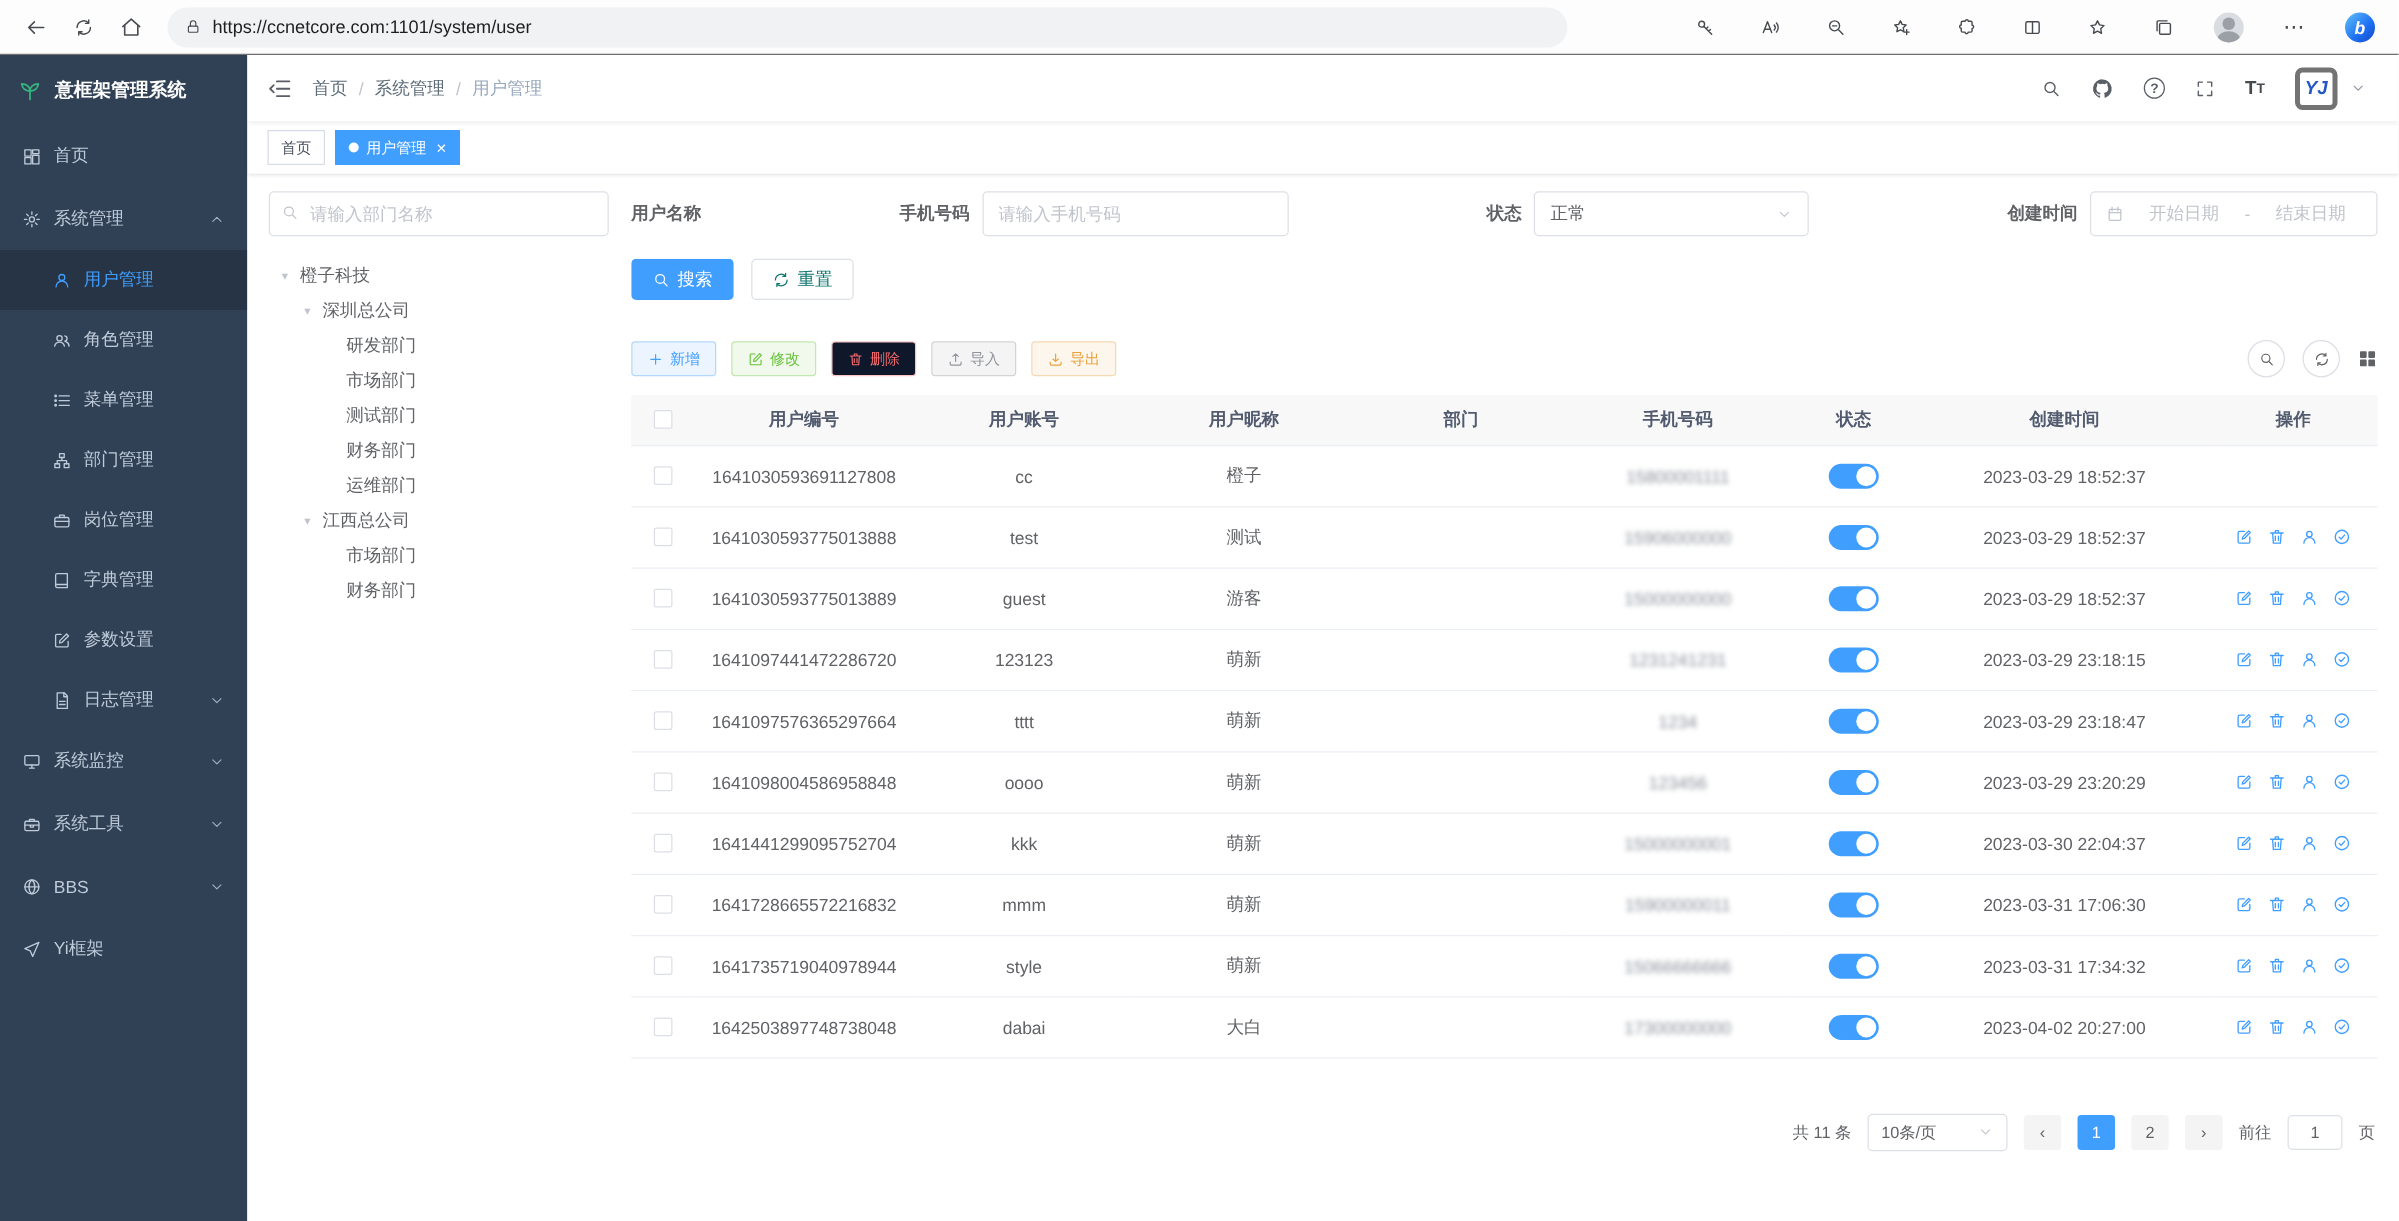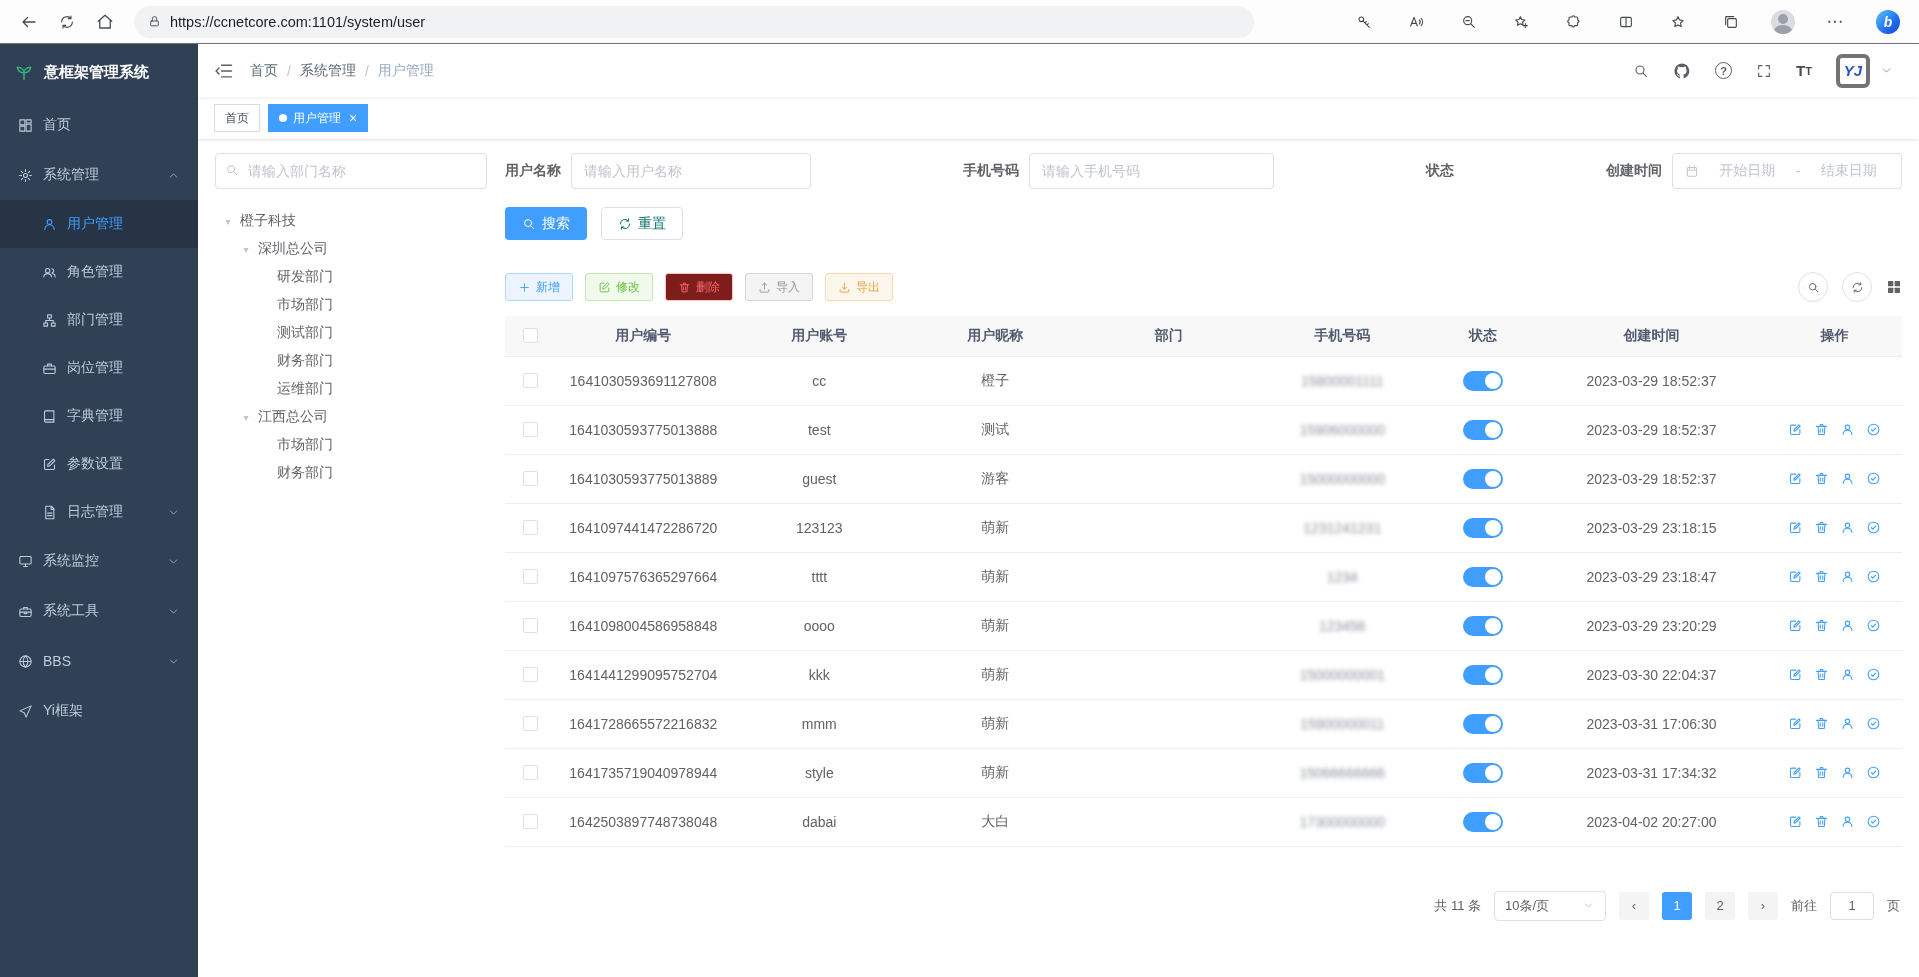--- a/index.html
+++ b/index.html
@@ -98,21 +98,21 @@
   .btn { height:33px; display:inline-flex; align-items:center; gap:6px; padding:0 16px; border-radius:4px;
     font-size:14px; cursor:pointer; border:1px solid transparent; white-space:nowrap; }
   .btn-primary { background:#409eff; color:#fff; }
   .btn-default { background:#fff; border-color:#dcdfe6; color:#0f766e; }
 
   .toolbar-row { margin-top:32px; display:flex; align-items:center; gap:12px; }
   .btn-sm { height:28px; display:inline-flex; align-items:center; gap:5px; padding:0 12px; border-radius:3px;
     font-size:12px; cursor:pointer; border:1px solid; white-space:nowrap; }
   .btn-add    { background:#ecf5ff; border-color:#b3d8ff; color:#409eff; }
   .btn-edit   { background:#f0f9eb; border-color:#c2e7b0; color:#67c23a; }
-  .btn-del    { background:#7f1d1d; border-color:#fbc4c4; color:#f56c6c; }
+  .btn-del    { background:#0f172a; border-color:#fbc4c4; color:#f56c6c; }
   .btn-import { background:#f4f4f5; border-color:#d3d4d6; color:#909399; }
   .btn-export { background:#fdf6ec; border-color:#f5dab1; color:#e6a23c; }
   .tool-icons { margin-left:auto; display:flex; align-items:center; gap:14px; color:#606266; }
   .circle-ic { width:30px; height:30px; border:1px solid #dcdfe6; border-radius:50%;
     display:flex; align-items:center; justify-content:center; cursor:pointer; background:#fff; }
   .grid-ic { cursor:pointer; color:#606266; }
 
   table { width:100%; border-collapse:collapse; margin-top:14px; table-layout:fixed; }
   thead th { background:#f8f8f9; height:40px; font-size:14px; color:#515a6e; font-weight:bold;
     border-bottom:1px solid #ebeef5; text-align:center; white-space:nowrap; }
@@ -267,20 +267,29 @@
         <div class="menu-item">
           <svg class="i15" viewBox="0 0 24 24">
               <circle cx="9" cy="9" r="3.4"></circle>
               <path d="M2.8 19a6.3 6.3 0 0 1 12.4 0"></path>
               <path d="M15.8 6a3.4 3.4 0 0 1 0 6.7M21.2 19a6.3 6.3 0 0 0-4.3-5.6"></path>
             </svg>
           <span>角色管理</span>
         </div>
         <div class="menu-item">
           <svg class="i15" viewBox="0 0 24 24">
+              <path d="M8.5 6h13M8.5 12h13M8.5 18h13"></path>
+              <circle cx="4" cy="6" r="1" fill="currentColor"></circle>
+              <circle cx="4" cy="12" r="1" fill="currentColor"></circle>
+              <circle cx="4" cy="18" r="1" fill="currentColor"></circle>
+            </svg>
+          <span>菜单管理</span>
+        </div>
+        <div class="menu-item">
+          <svg class="i15" viewBox="0 0 24 24">
               <rect x="9" y="3" width="6" height="5"></rect>
               <rect x="3" y="16" width="6" height="5"></rect>
               <rect x="15" y="16" width="6" height="5"></rect>
               <path d="M12 8v4M6 16v-4h12v4"></path>
             </svg>
           <span>部门管理</span>
         </div>
         <div class="menu-item">
           <svg class="i15" viewBox="0 0 24 24">
               <rect x="3" y="8" width="18" height="12" rx="2"></rect>
@@ -454,28 +463,33 @@
               <span>财务部门</span>
             </div>
         </div>
       </div>
 
       <div class="panel">
 
         <div class="filter-row">
           <div class="f-group">
             <span class="f-label">用户名称</span>
-            <input class="plain-input w240" placeholder="请输入用户名称" style="">
           </div>
           <div class="f-group">
             <span class="f-label">手机号码</span>
             <input class="plain-input w245" placeholder="请输入手机号码" style="">
           </div>
           <div class="f-group">
             <span class="f-label">状态</span>
+            <div class="box-input w220">
+              <span>正常</span>
+              <svg class="i13 sel-arrow" viewBox="0 0 24 24">
+                  <path d="M6 9l6 6 6-6"></path>
+                </svg>
+            </div>
           </div>
           <div class="f-group">
             <span class="f-label">创建时间</span>
             <div class="box-input date-box w230">
               <svg class="i14" viewBox="0 0 24 24">
                   <rect x="4" y="6" width="16" height="15" rx="1.5"></rect>
                   <path d="M4 10.5h16M8 3v5M16 3v5"></path>
                 </svg>
               <span class="ph d-seg">开始日期</span>
               <span class="ph">-</span>

